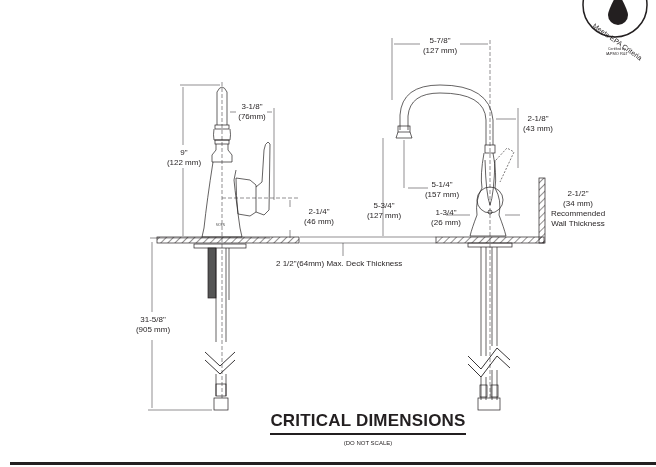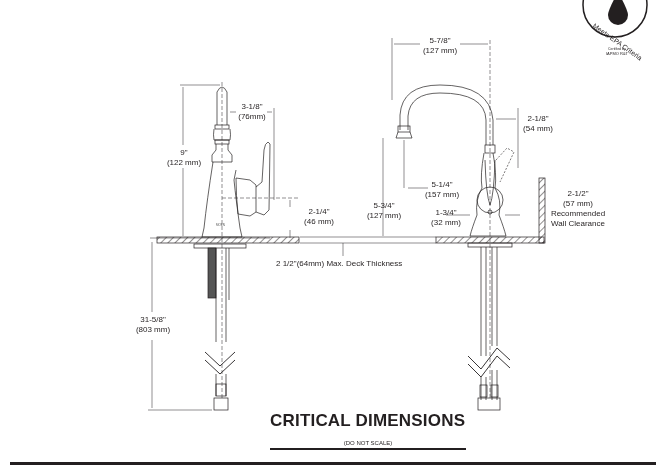--- a/index.html
+++ b/index.html
@@ -1,19 +1,19 @@
 <!DOCTYPE html>
 <html><head>
 <meta charset="utf-8">
 <style>
   html,body{margin:0;padding:0;background:#fff;}
   body{width:656px;height:467px;position:relative;overflow:hidden;font-family:"Liberation Sans",sans-serif;color:#231f20;}
   svg{position:absolute;left:0;top:0;}
   .lbl{position:absolute;font-size:8px;line-height:10px;text-align:center;color:#231f20;white-space:nowrap;}
-  .title{position:absolute;left:270px;top:411px;width:196px;font-size:17px;font-weight:bold;letter-spacing:0.2px;border-bottom:2px solid #231f20;line-height:20px;padding-bottom:17px;}
+  .title{position:absolute;left:270px;top:411px;width:196px;text-align:center;font-size:17px;font-weight:bold;letter-spacing:0.2px;border-bottom:2px solid #231f20;line-height:20px;padding-bottom:2px;}
   .sub{position:absolute;left:318px;top:440px;width:100px;text-align:center;font-size:6px;}
   .bottom-bar{position:absolute;left:10px;top:462px;width:646px;height:3px;background:#231f20;}
 </style>
 </head>
 <body>
 
 <svg width="656" height="467" viewBox="0 0 656 467">
   <defs>
     <pattern id="hatch" width="5" height="5" patternUnits="userSpaceOnUse" patternTransform="rotate(45)">
       <line x1="0" y1="0" x2="0" y2="5" stroke="#231f20" stroke-width="1"></line>
@@ -139,46 +139,46 @@
 <div class="lbl" style="left:234px;top:102px;width:36px;">
   <div>3-1/8"</div>
   <div>(76mm)</div>
 </div>
 <div class="lbl" style="left:296px;top:207px;width:46px;">
   <div>2-1/4"</div>
   <div>(46 mm)</div>
 </div>
 <div class="lbl" style="left:130px;top:315px;width:46px;">
   <div>31-5/8"</div>
-  <div>(803 mm)</div>
+  <div>(905 mm)</div>
 </div>
 <div class="lbl" style="left:276px;top:259px;">2 1/2"(64mm) Max. Deck Thickness</div>
 
 <div class="lbl" style="left:418px;top:36px;width:44px;">
   <div>5-7/8"</div>
   <div>(127 mm)</div>
 </div>
 <div class="lbl" style="left:518px;top:114px;width:40px;">
   <div>2-1/8"</div>
-  <div>(54 mm)</div>
+  <div>(43 mm)</div>
 </div>
 <div class="lbl" style="left:362px;top:201px;width:44px;">
   <div>5-3/4"</div>
   <div>(127 mm)</div>
 </div>
 <div class="lbl" style="left:420px;top:180px;width:44px;">
   <div>5-1/4"</div>
   <div>(157 mm)</div>
 </div>
 <div class="lbl" style="left:426px;top:208px;width:40px;">
   <div>1-3/4"</div>
-  <div>(32 mm)</div>
+  <div>(26 mm)</div>
 </div>
 <div class="lbl" style="left:546px;top:189px;width:64px;">
   <div>2-1/2"</div>
-  <div>(57 mm)</div>
+  <div>(34 mm)</div>
   <div>Recommended</div>
-  <div>Wall Clearance</div>
+  <div>Wall Thickness</div>
 </div>
 
 <div class="title">CRITICAL DIMENSIONS</div>
 <div class="sub">(DO NOT SCALE)</div>
 <div class="bottom-bar"></div>
 
 </body></html>

